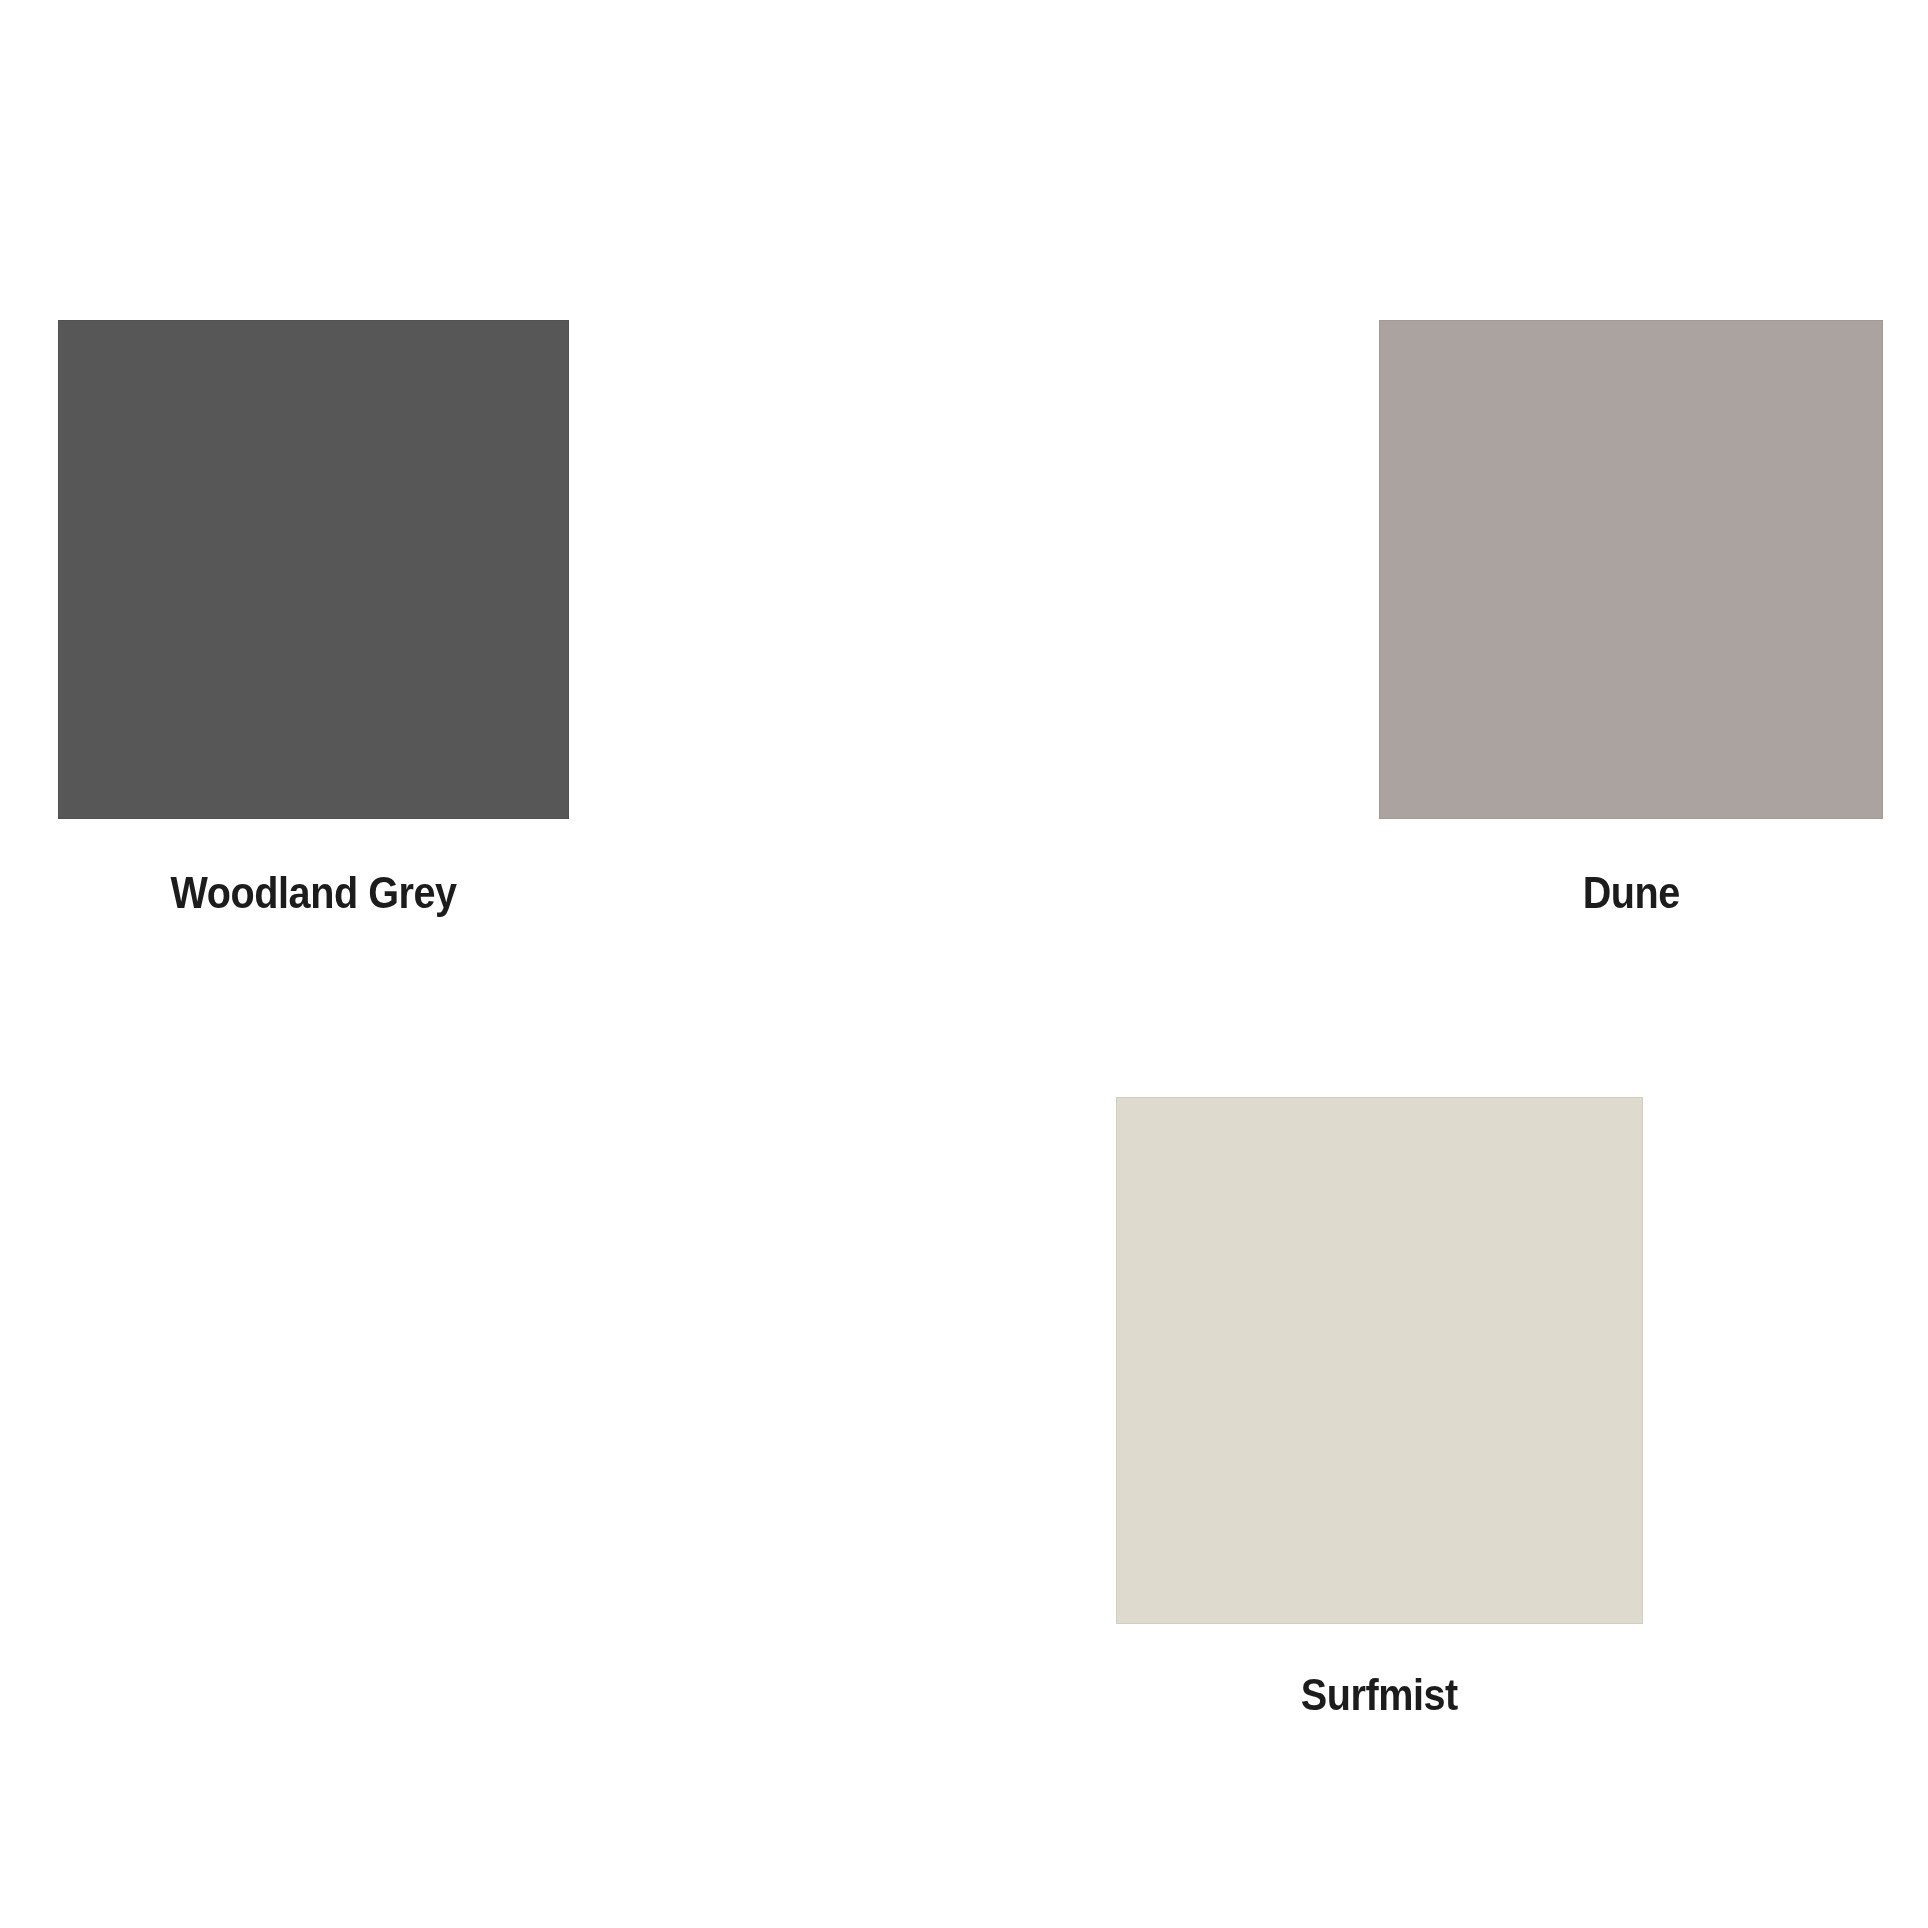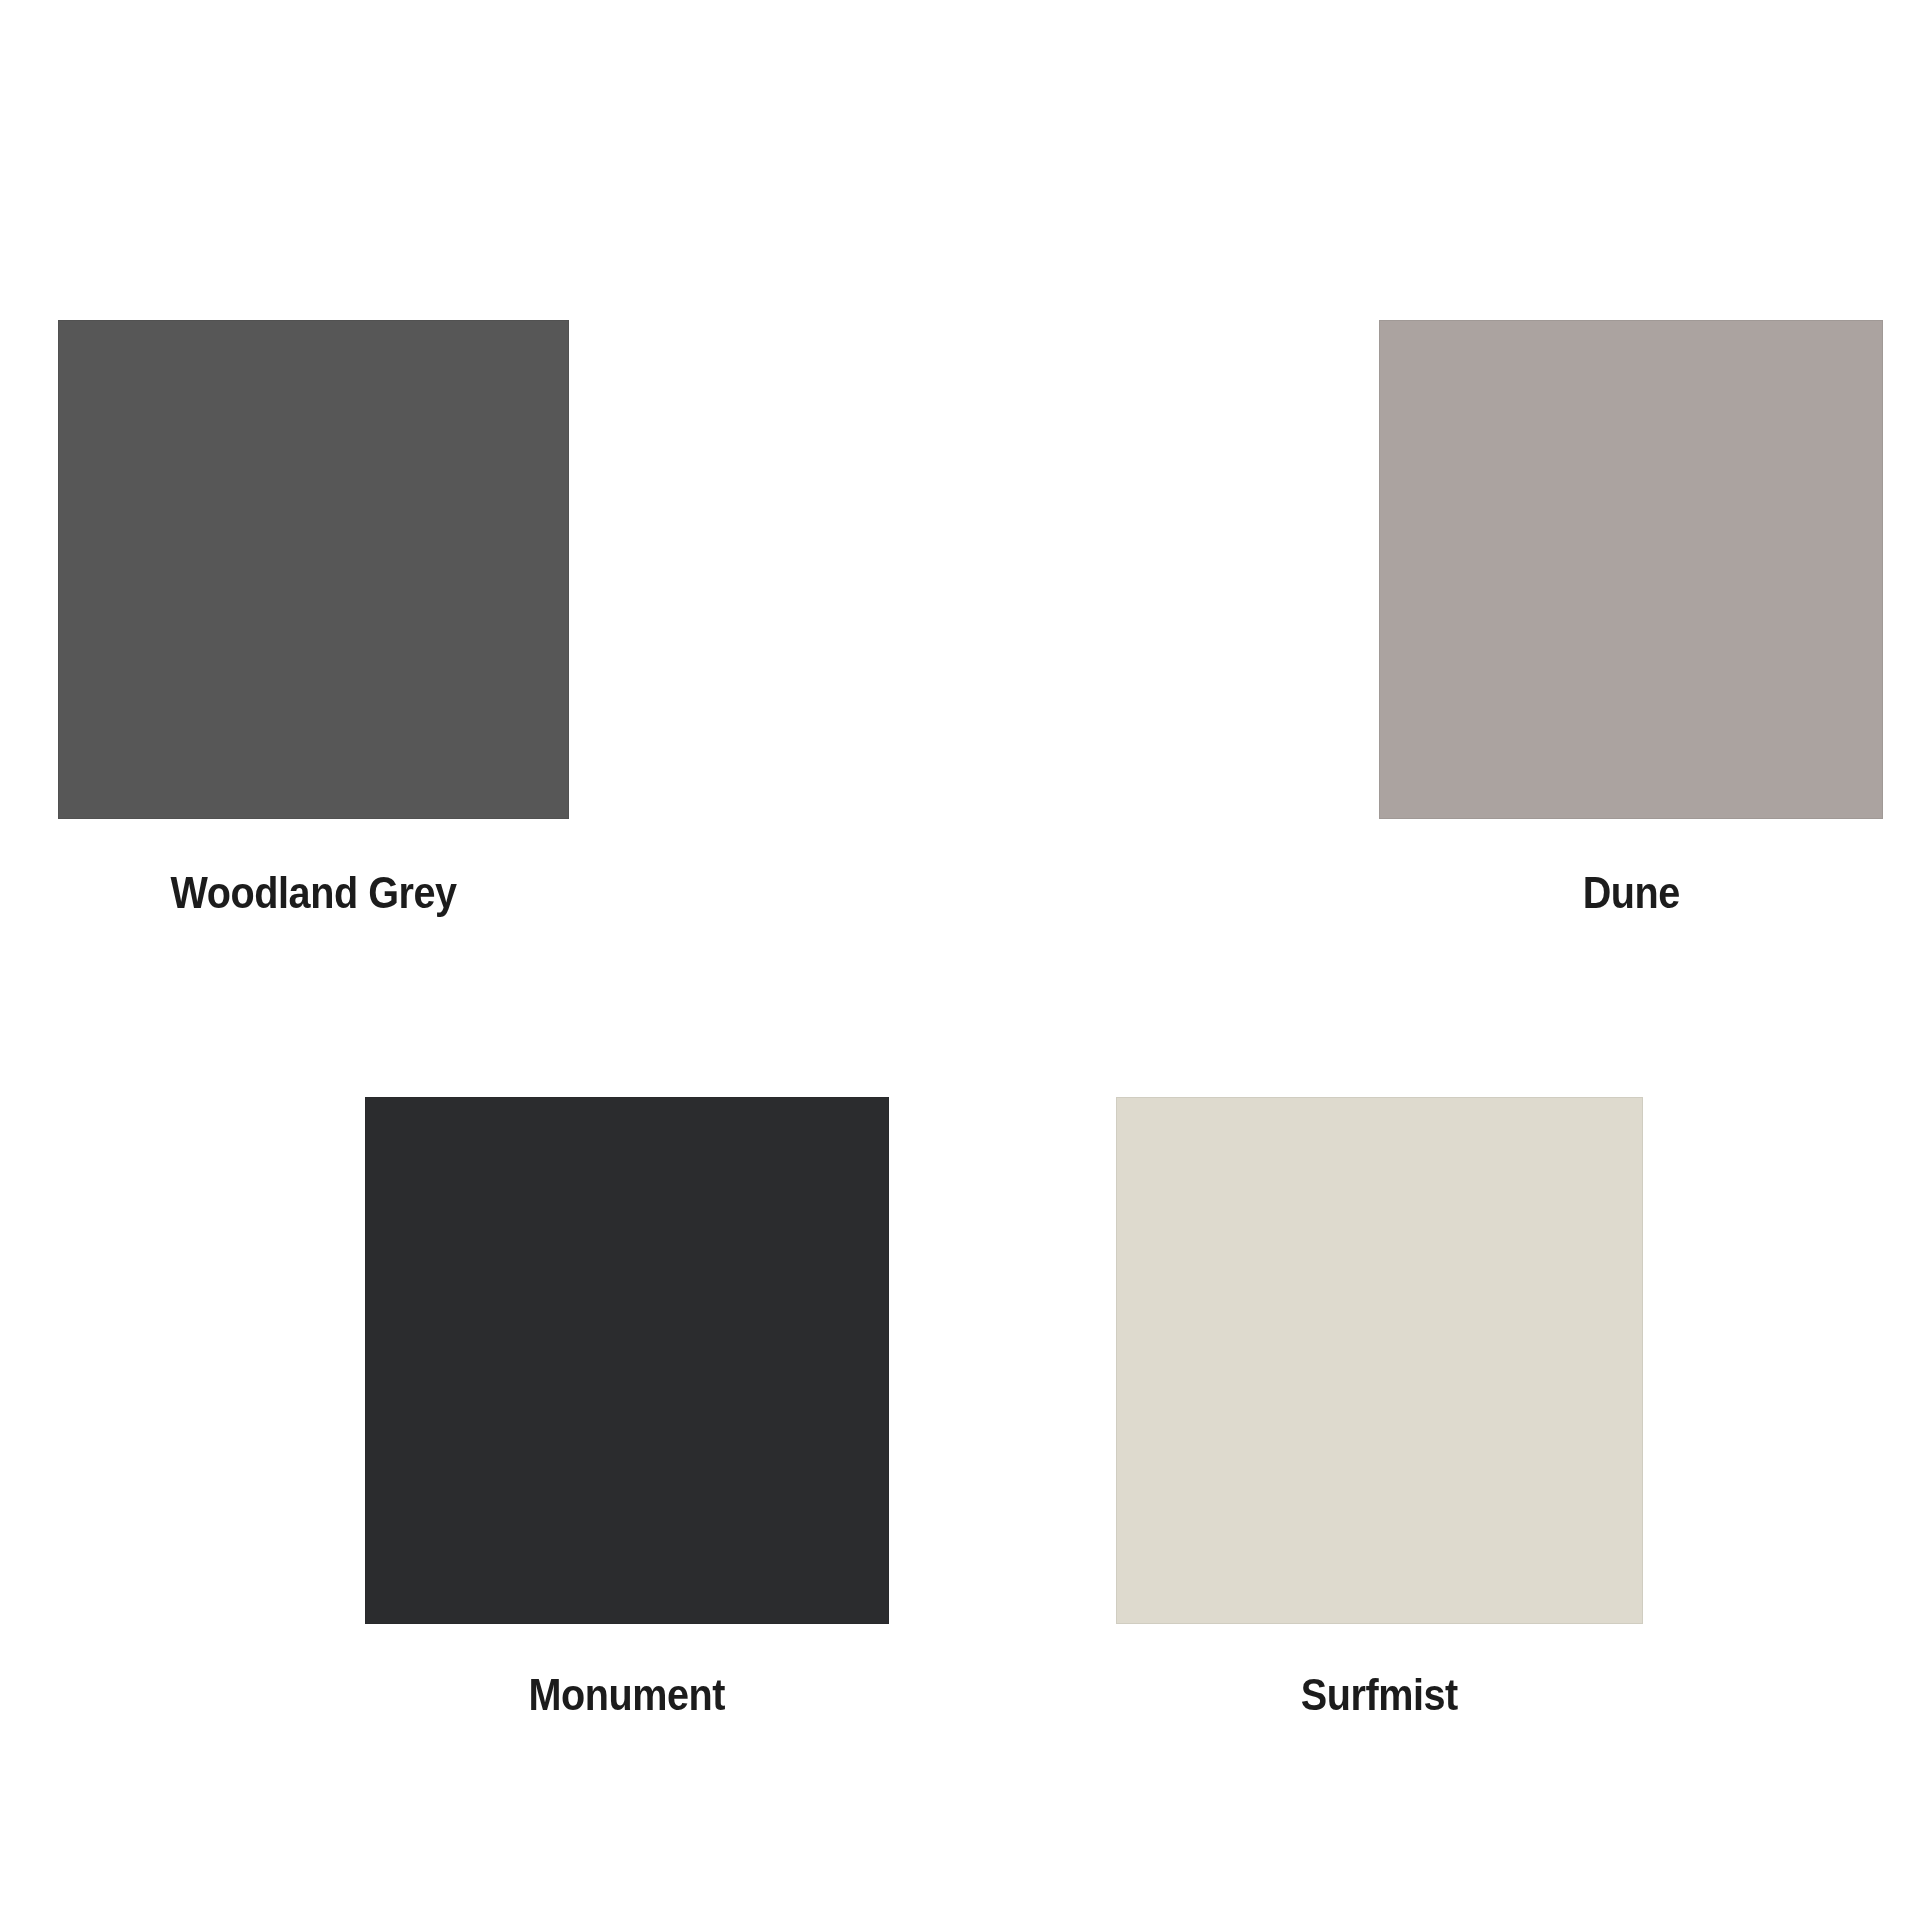--- a/index.html
+++ b/index.html
@@ -83,24 +83,20 @@
     <div class="swatch-chip" style="background-color: rgb(87, 87, 87);"></div>
     <span class="swatch-label" style="color: rgb(28, 28, 28);">Woodland Grey</span>
   </div>
 
 
   <div class="swatch-cell" id="cell-dune">
     <div class="swatch-chip" style="background-color: rgb(171, 163, 160);"></div>
     <span class="swatch-label" style="color: rgb(28, 28, 28);">Dune</span>
   </div>
 
-  <div class="swatch-cell" id="cell-monument">
-    <div class="swatch-chip" style="background-color: rgb(43, 44, 46);"></div>
-    <span class="swatch-label" style="color: rgb(28, 28, 28);">Monument</span>
-  </div>
 
   <div class="swatch-cell" id="cell-surfmist">
     <div class="swatch-chip" style="background-color: rgb(222, 218, 206);"></div>
     <span class="swatch-label" style="color: rgb(28, 28, 28);">Surfmist</span>
   </div>
 
 </div>
 
 
 </body></html>

